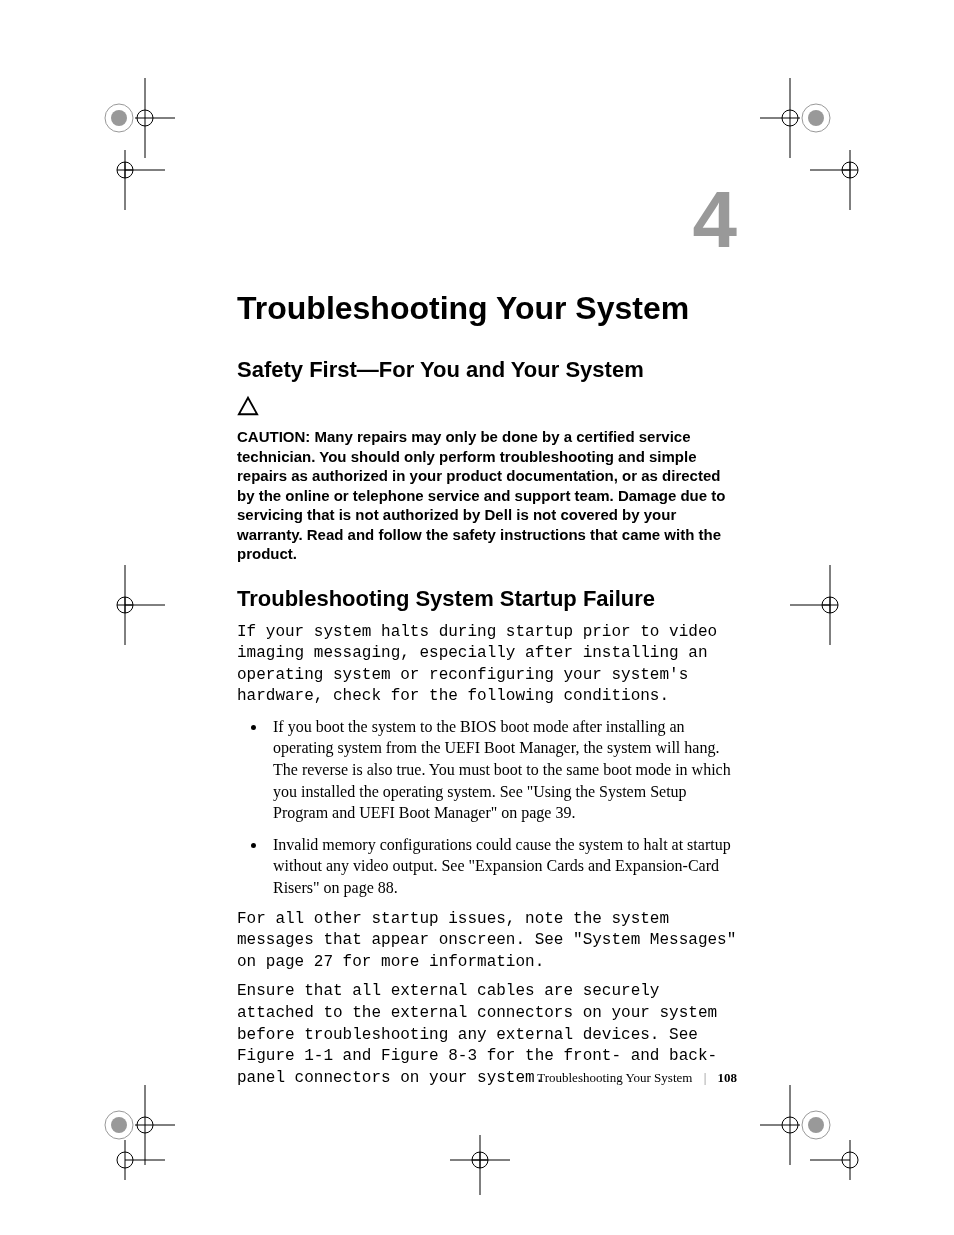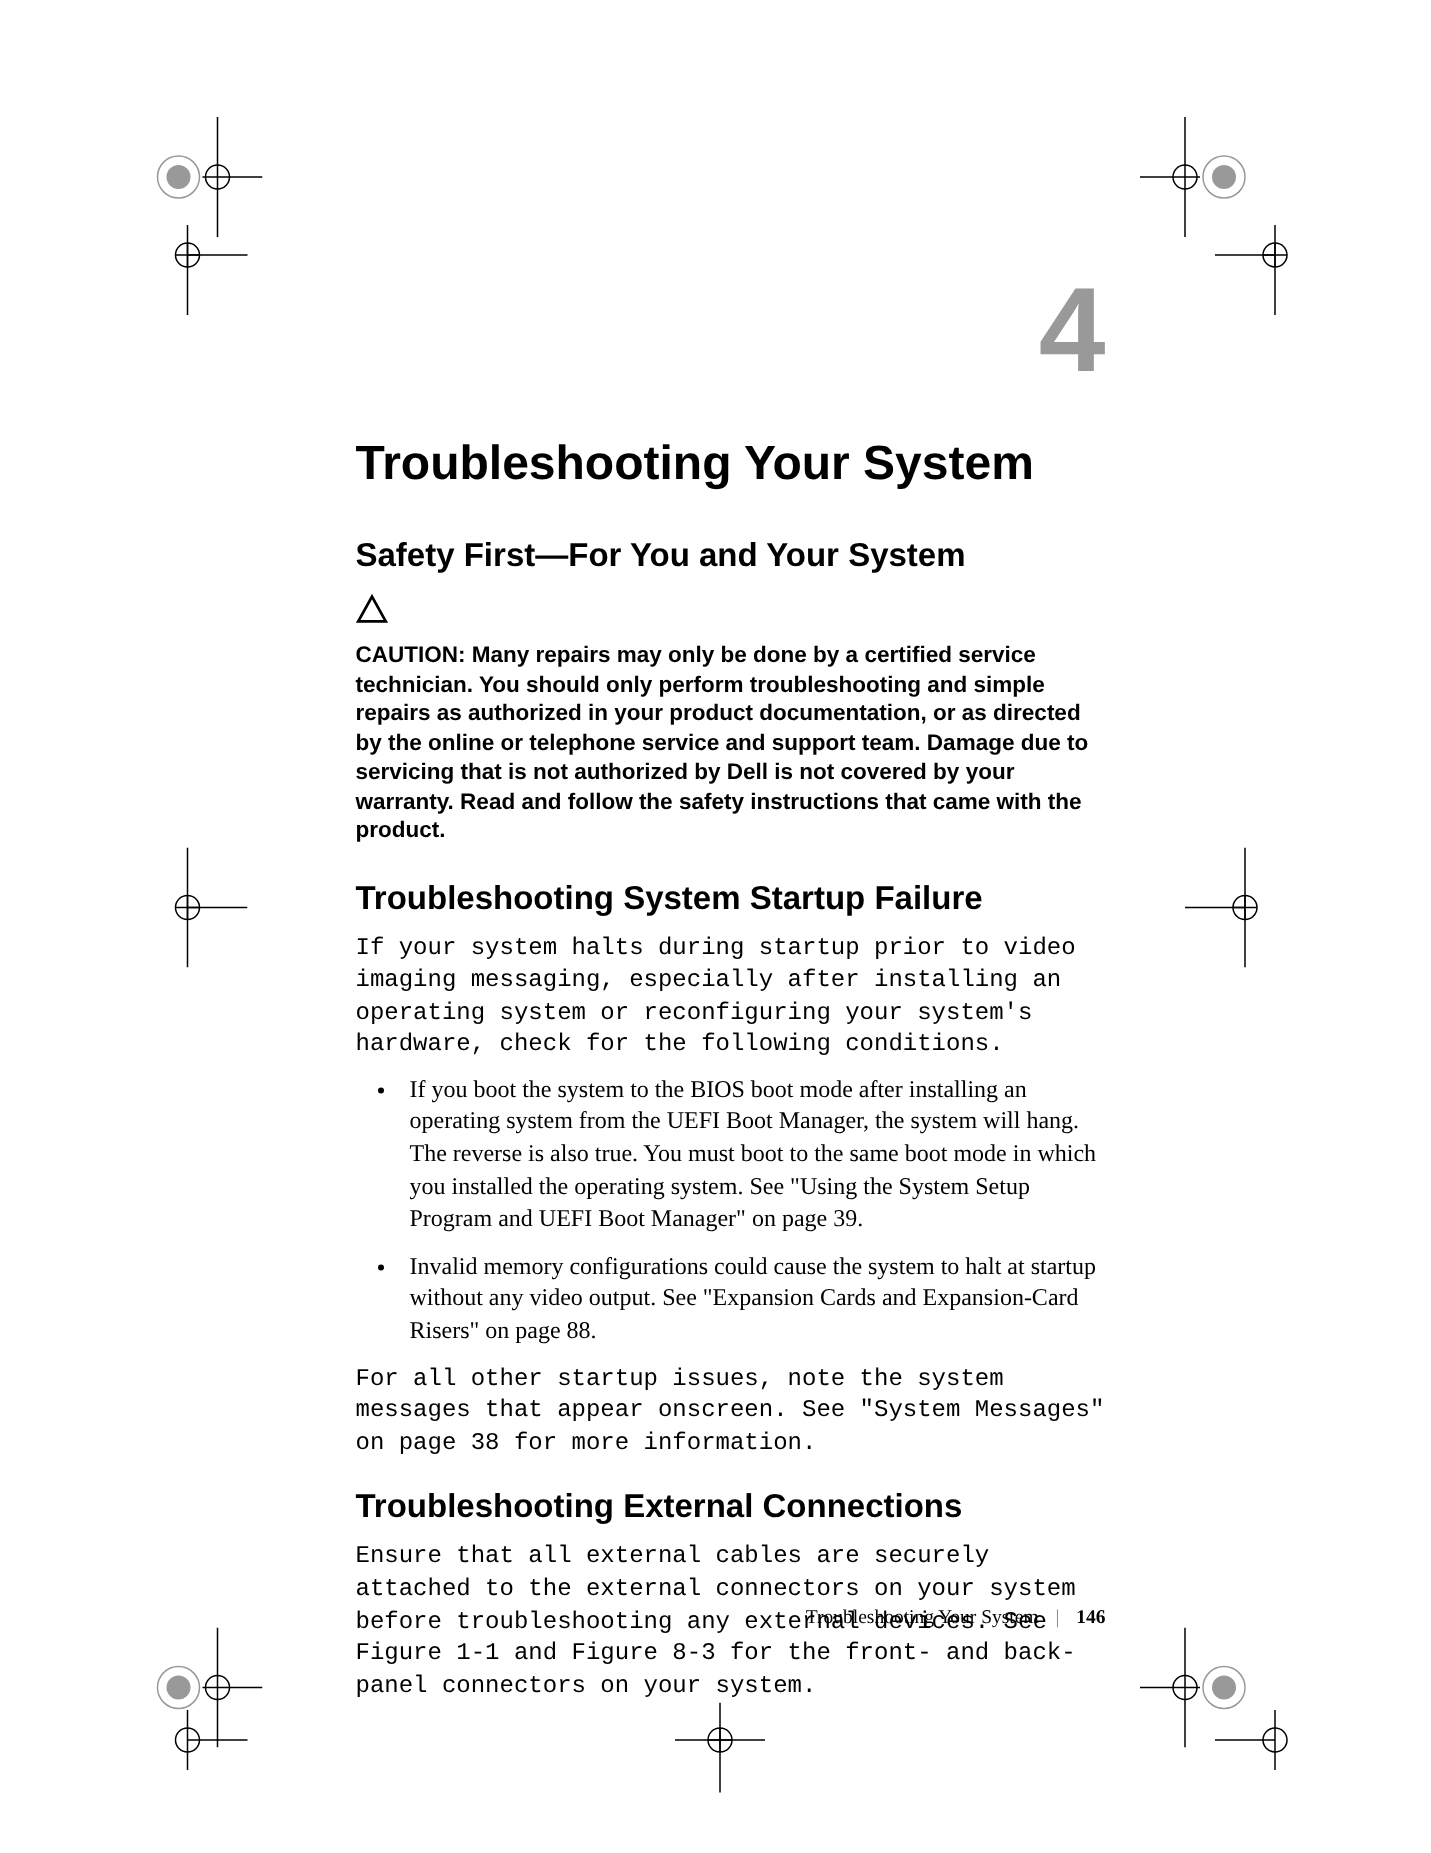--- a/index.html
+++ b/index.html
@@ -112,30 +112,29 @@
       <span>CAUTION: </span><span>Many repairs may only be done by a certified service technician. You should only perform troubleshooting and simple repairs as authorized in your product documentation, or as directed by the online or telephone service and support team. Damage due to servicing that is not authorized by Dell is not covered by your warranty. Read and follow the safety instructions that came with the product.</span>
     </div>
   </div>
 
   <div class="h2">Troubleshooting System Startup Failure</div>
   <div class="body">If your system halts during startup prior to video imaging messaging, especially after installing an operating system or reconfiguring your system's hardware, check for the following conditions.</div>
   <ul>
     <li>If you boot the system to the BIOS boot mode after installing an operating system from the UEFI Boot Manager, the system will hang. The reverse is also true. You must boot to the same boot mode in which you installed the operating system. See "Using the System Setup Program and UEFI Boot Manager" on page 39.</li>
     <li>Invalid memory configurations could cause the system to halt at startup without any video output. See "Expansion Cards and Expansion-Card Risers" on page 88.</li>
   </ul>
-  <div class="body">For all other startup issues, note the system messages that appear onscreen. See "System Messages" on page 38 for more information.</div>
-
-  <div class="h2">Troubleshooting External Connections</div>
+  <div class="body">For all other startup issues, note the system messages that appear onscreen. See "System Messages" on page 27 for more information.</div>
+
   <div class="body">Ensure that all external cables are securely attached to the external connectors on your system before troubleshooting any external devices. See Figure 1-1 and Figure 8-3 for the front- and back-panel connectors on your system.</div>
 </div>
 
 <div class="footer">
   <span>Troubleshooting Your System</span>
   <span class="sep">|</span>
-  <span class="pnum">146</span>
+  <span class="pnum">108</span>
 </div>
 
 <div class="crop" style="left:95px; top:78px;"><svg>
       <circle cx="24" cy="40" r="14" fill="none" stroke="#999" stroke-width="1"></circle>
       <circle cx="24" cy="40" r="8" fill="#999"></circle>
       <line x1="50" y1="0" x2="50" y2="80" stroke="#000"></line>
       <line x1="40" y1="40" x2="80" y2="40" stroke="#000"></line>
       <circle cx="50" cy="40" r="8" fill="none" stroke="#000"></circle>
     </svg></div>
 <div class="crop" style="left:760px; top:78px;"><svg>

